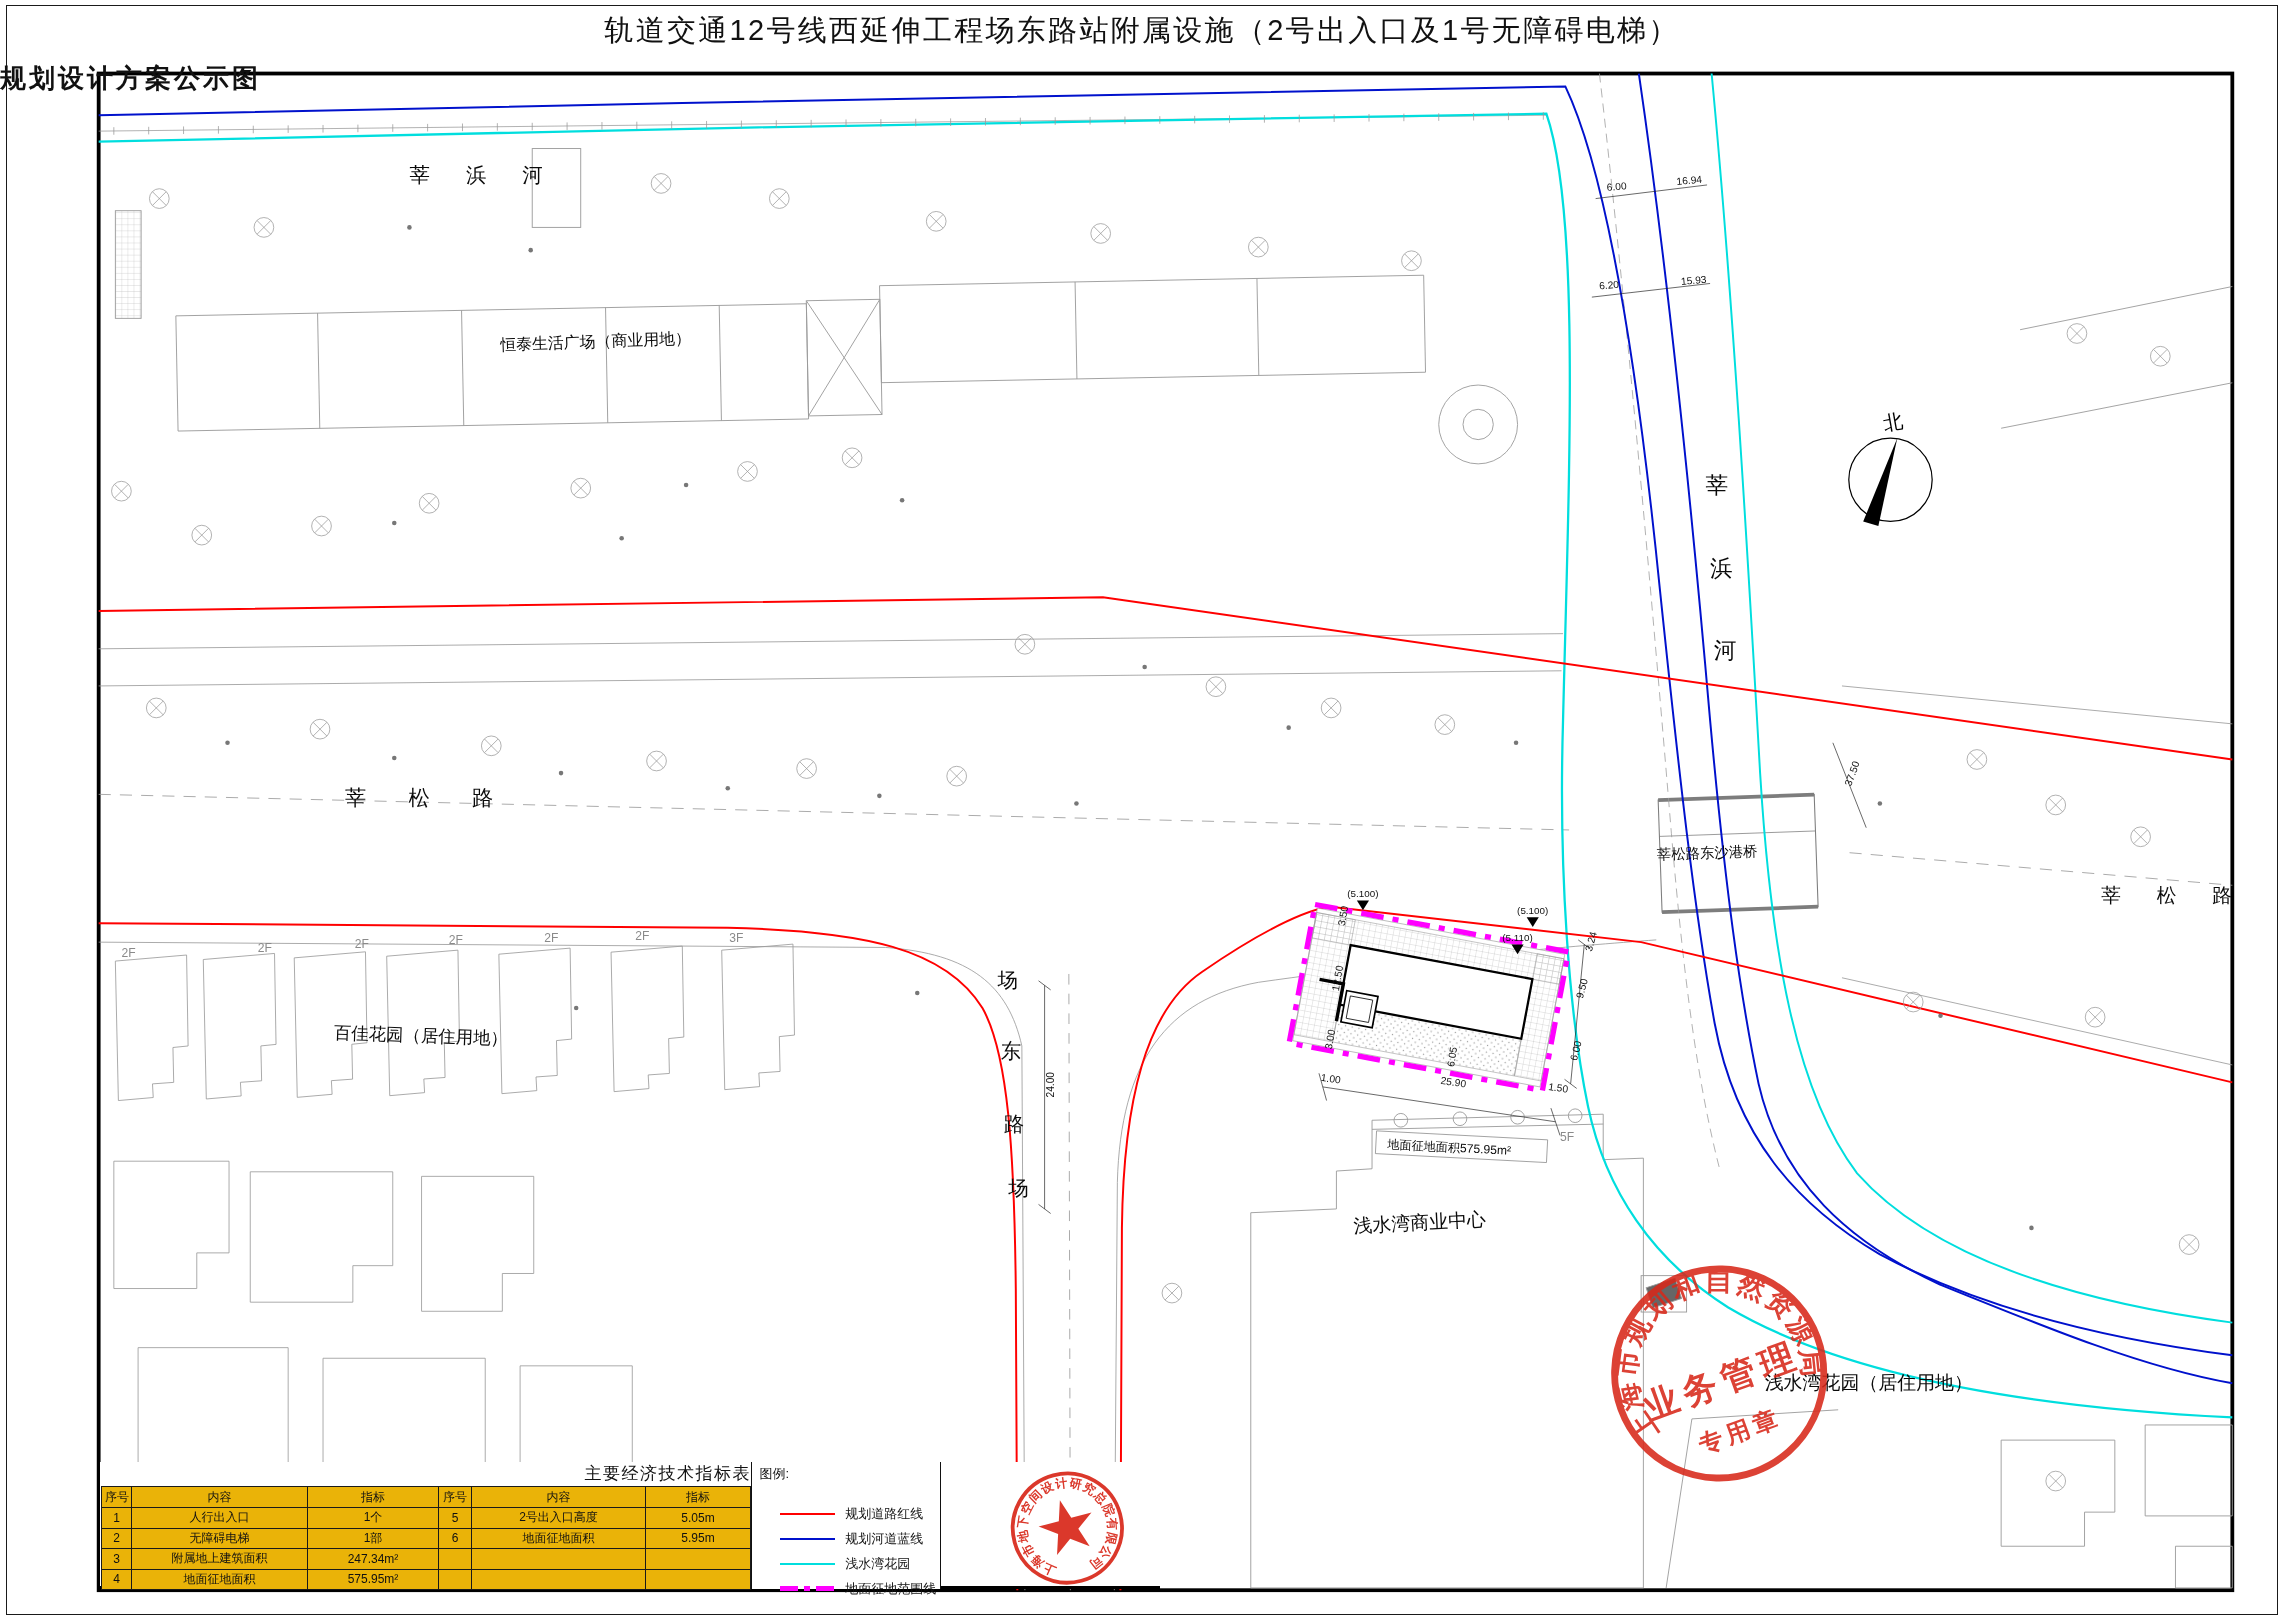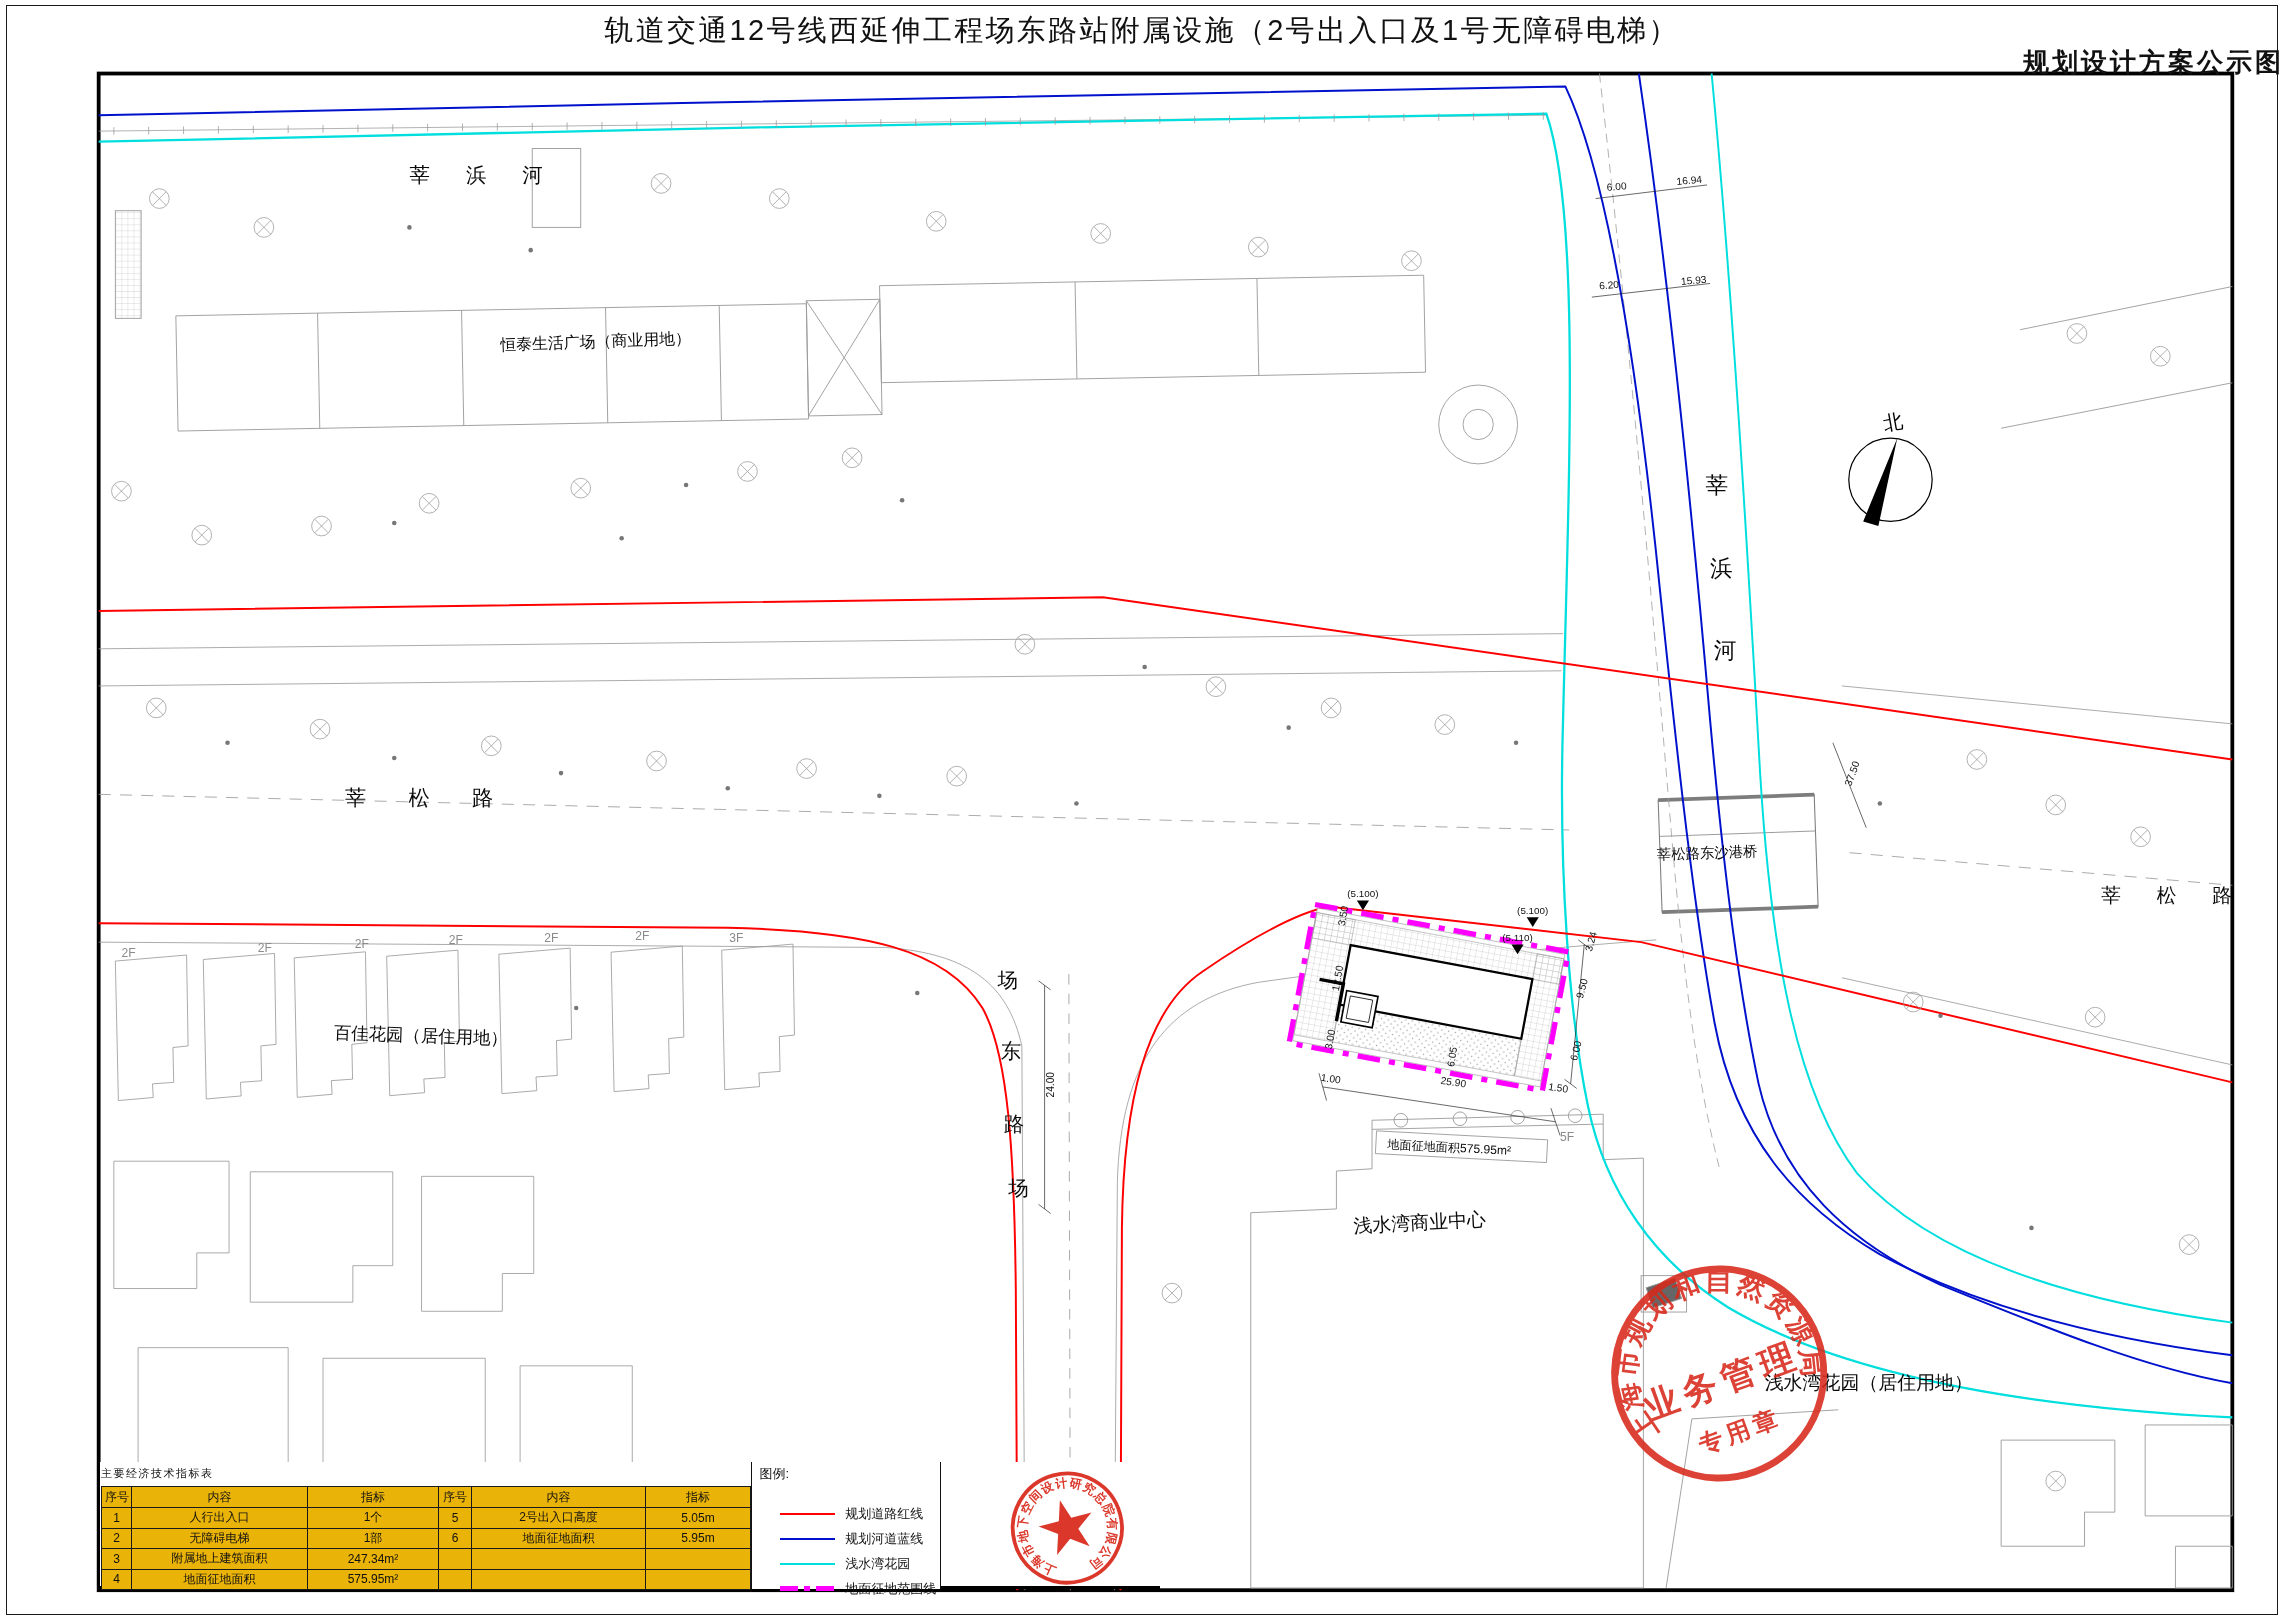--- a/index.html
+++ b/index.html
@@ -1,24 +1,24 @@
 <!DOCTYPE html>
 <html style="font-size:12px"><head>
 <meta charset="utf-8">
 <style>
   *{box-sizing:border-box;margin:0;padding:0}
   html,body{background:#fff}
   body{position:relative;width:2284px;height:1619px;font-family:"Liberation Sans",sans-serif;color:#111;overflow:hidden}
   .outer-border{position:absolute;left:6px;top:4.5px;width:2272px;height:1610px;border:1.5px solid #1a1a1a;z-index:0}
   .t1{position:absolute;top:10.6px;left:0;width:100%;text-align:center;font-size:29px;font-weight:normal;letter-spacing:2.3px;z-index:4}
-  .t2{position:absolute;top:45px;left:0;width:100%;text-align:right;font-size:26px;font-weight:bold;letter-spacing:3px;z-index:4}
+  .t2{position:absolute;top:61px;left:0;width:100%;text-align:left;font-size:26px;font-weight:bold;letter-spacing:3px;z-index:4}
   #map-svg{position:absolute;left:0;top:0;z-index:1}
   .bottomstrip{position:absolute;left:100px;top:1462px;width:1060px;height:127px;background:#fff;border-bottom:3px solid #000;z-index:2}
   .tablewrap{position:absolute;left:101px;top:1463px;width:650px;z-index:3}
-  .ttitle{text-align:left;font-size:11px;height:23px;line-height:21px;letter-spacing:1.5px}
+  .ttitle{text-align:right;font-size:17px;height:23px;line-height:21px;letter-spacing:1.5px}
   table.itable{border-collapse:collapse;table-layout:fixed;width:650px;border:1.5px solid #000;background:#eab308}
   table.itable td{border:0.8px solid #1a1a1a;font-size:12px;height:20.5px;overflow:hidden;white-space:nowrap;padding:0 3px}
   td.c{text-align:center}
   td.l{text-align:center;padding-left:12px}
   tr.hd td{text-align:center;height:21px}
   .legend{position:absolute;left:751px;top:1462px;width:190px;height:127px;border-left:1.5px solid #111;border-right:1.5px solid #111;background:#fff;z-index:3;padding:3px 0 0 7.6px}
   .legend-title{font-size:13px;margin-bottom:18px}
   .legend-item{display:flex;align-items:center;height:25px}
   .ls{width:55px;margin:0 10.6px 0 20px;height:0;border-top:2.3px solid #f00;flex:none}
   .ls-blue{border-top-color:#0011cc}

